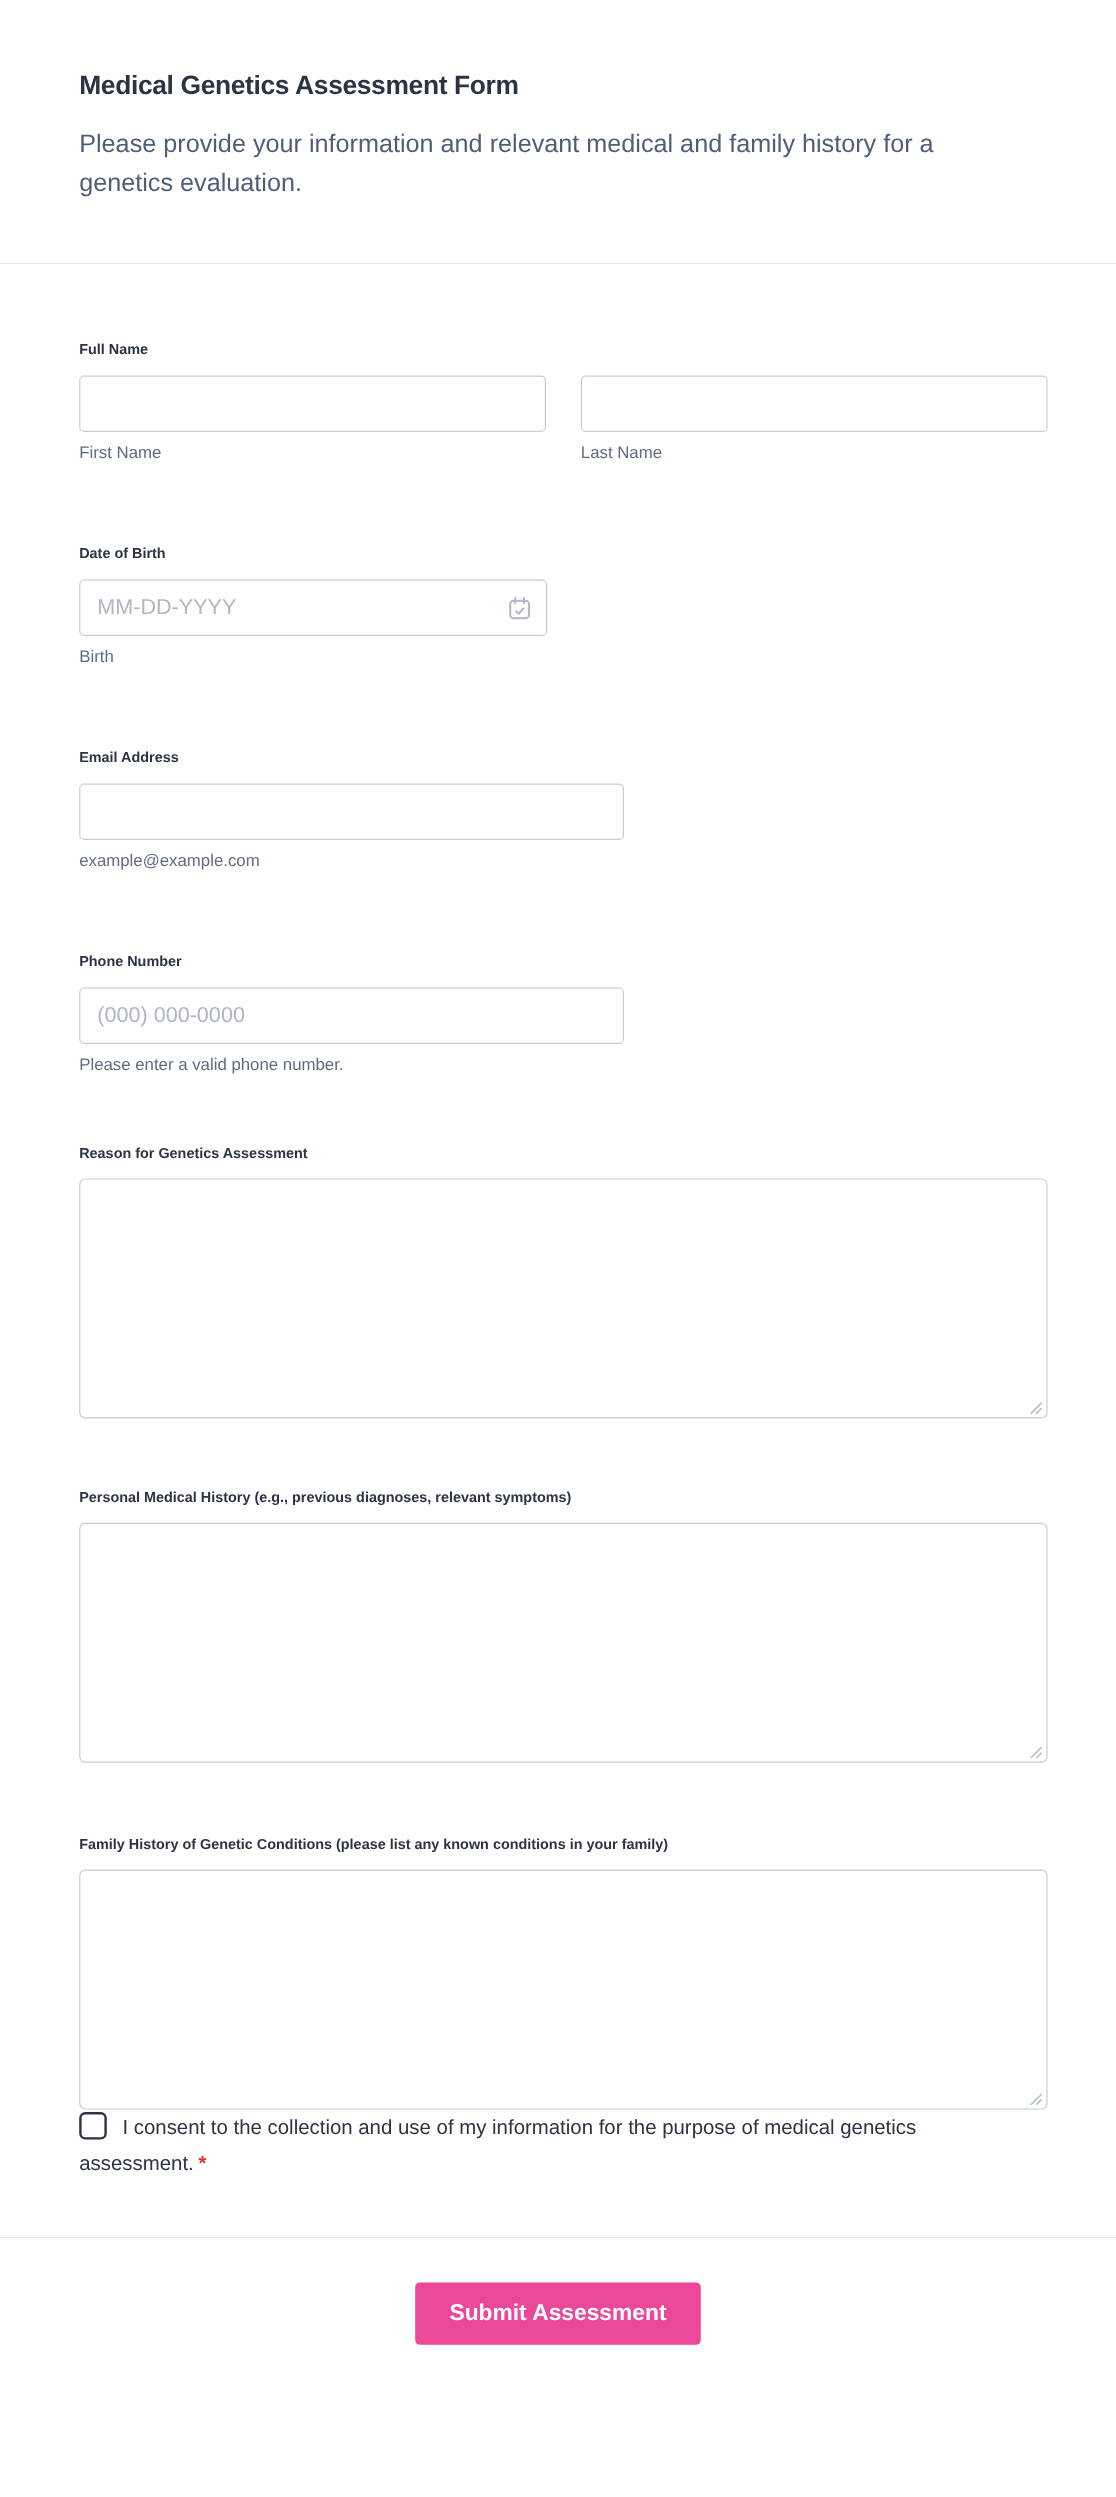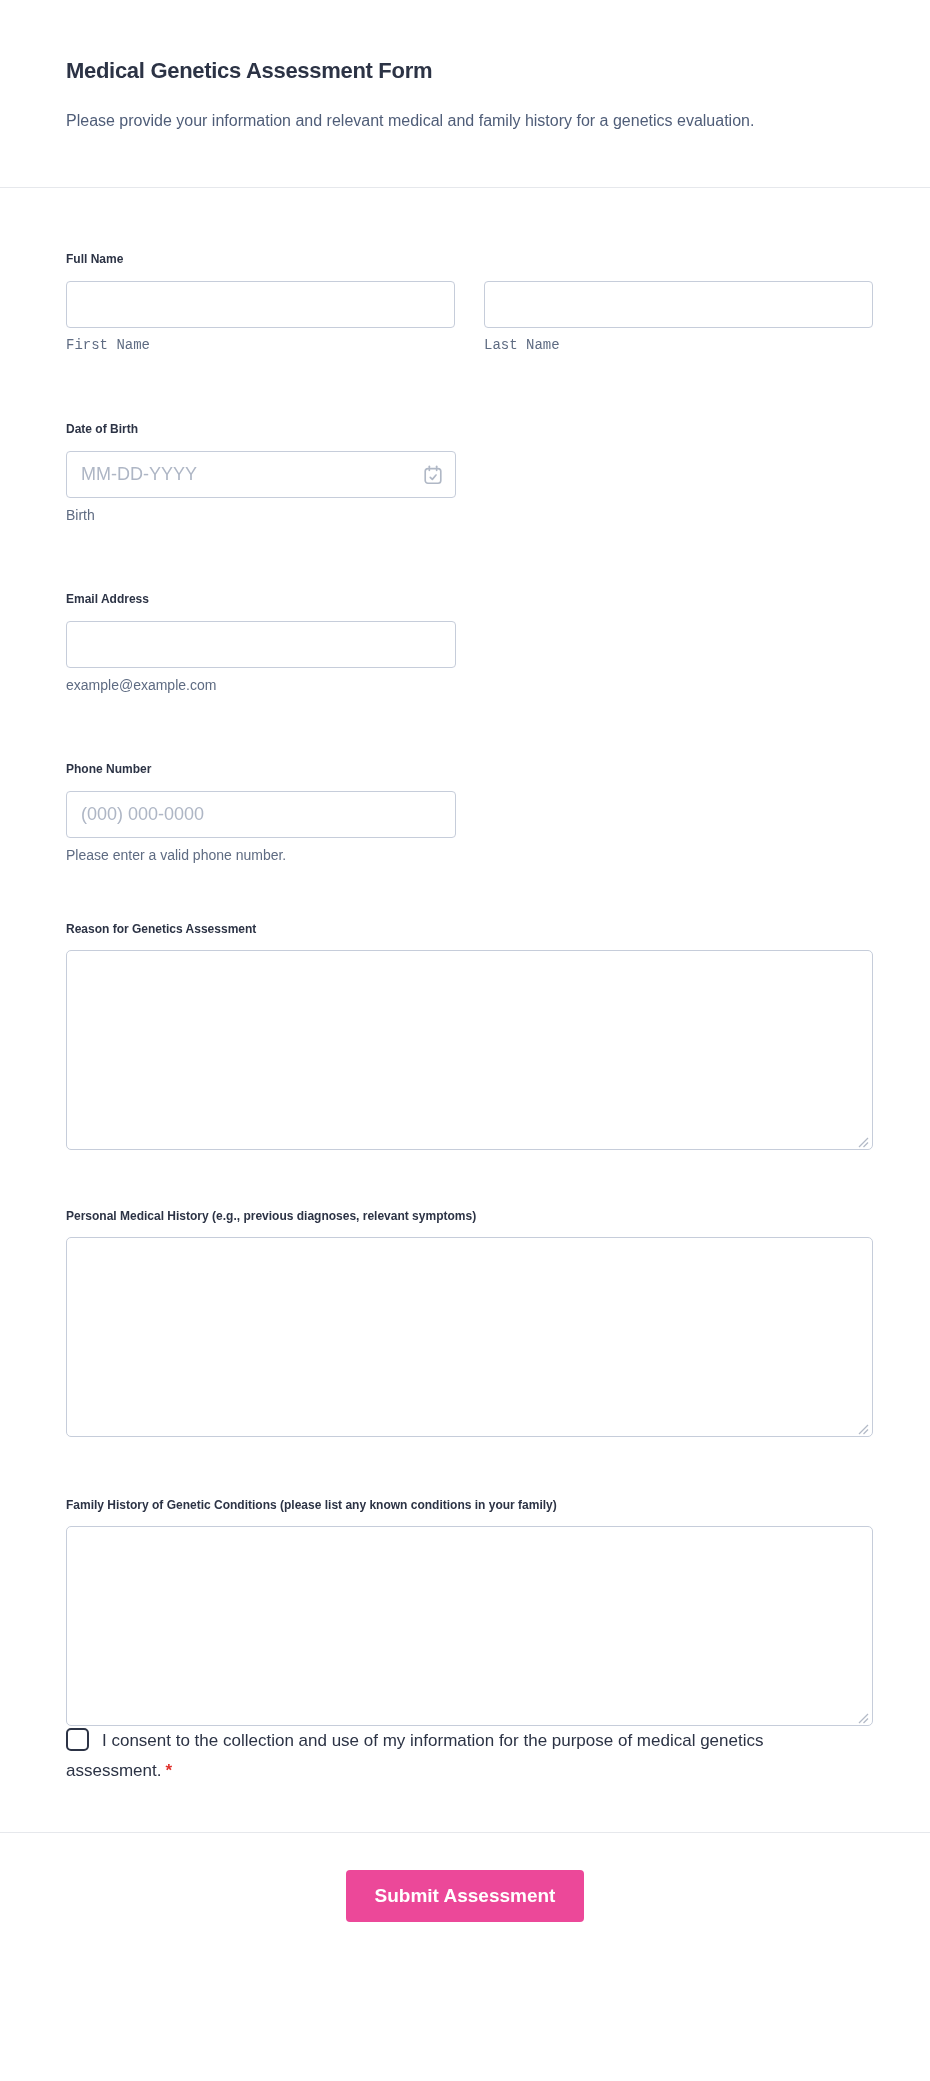--- a/index.html
+++ b/index.html
@@ -19,21 +19,21 @@
   }
   .form-title {
     font-size: 22px;
     font-weight: 700;
     line-height: 42px;
     color: #2c3345;
     letter-spacing: -0.3px;
   }
   .form-subtitle {
     margin-top: 13px;
-    font-size: 16px;
+    font-size: 21px;
     line-height: 32px;
     color: #4f5d78;
     max-width: 760px;
   }
 
   
   .form-body { padding: 60px 57px 0 66px; }
 
   .field { margin-bottom: 64px; }
   .field-label {
@@ -48,37 +48,36 @@
     display: block;
     margin-top: 9px;
     font-size: 14px;
     line-height: 17px;
     color: #5e6b82;
     font-weight: 400;
   }
 
   .text-input {
     display: block;
-    width: 390px;
+    width: 454px;
     height: 47px;
     padding: 0 14px;
     border: 1px solid #c6cdda;
     border-radius: 4px;
     background: #ffffff;
     font-family: inherit;
     font-size: 18px;
     color: #2c3345;
     outline: none;
   }
   .text-input::placeholder { color: #aeb6c5; opacity: 1; }
 
   .name-row {
     display: flex;
     gap: 29px;
-    font-family: Liberation Mono, monospace;
   }
   .name-col { width: 390px; }
   .name-col .text-input { width: 100%; }
 
   .input-wrap { position: relative; width: 390px; }
   .input-wrap .text-input { width: 100%; padding-right: 60px; }
   .calendar-btn {
     position: absolute;
     right: 12px; top: 50%;
     transform: translateY(-50%);

